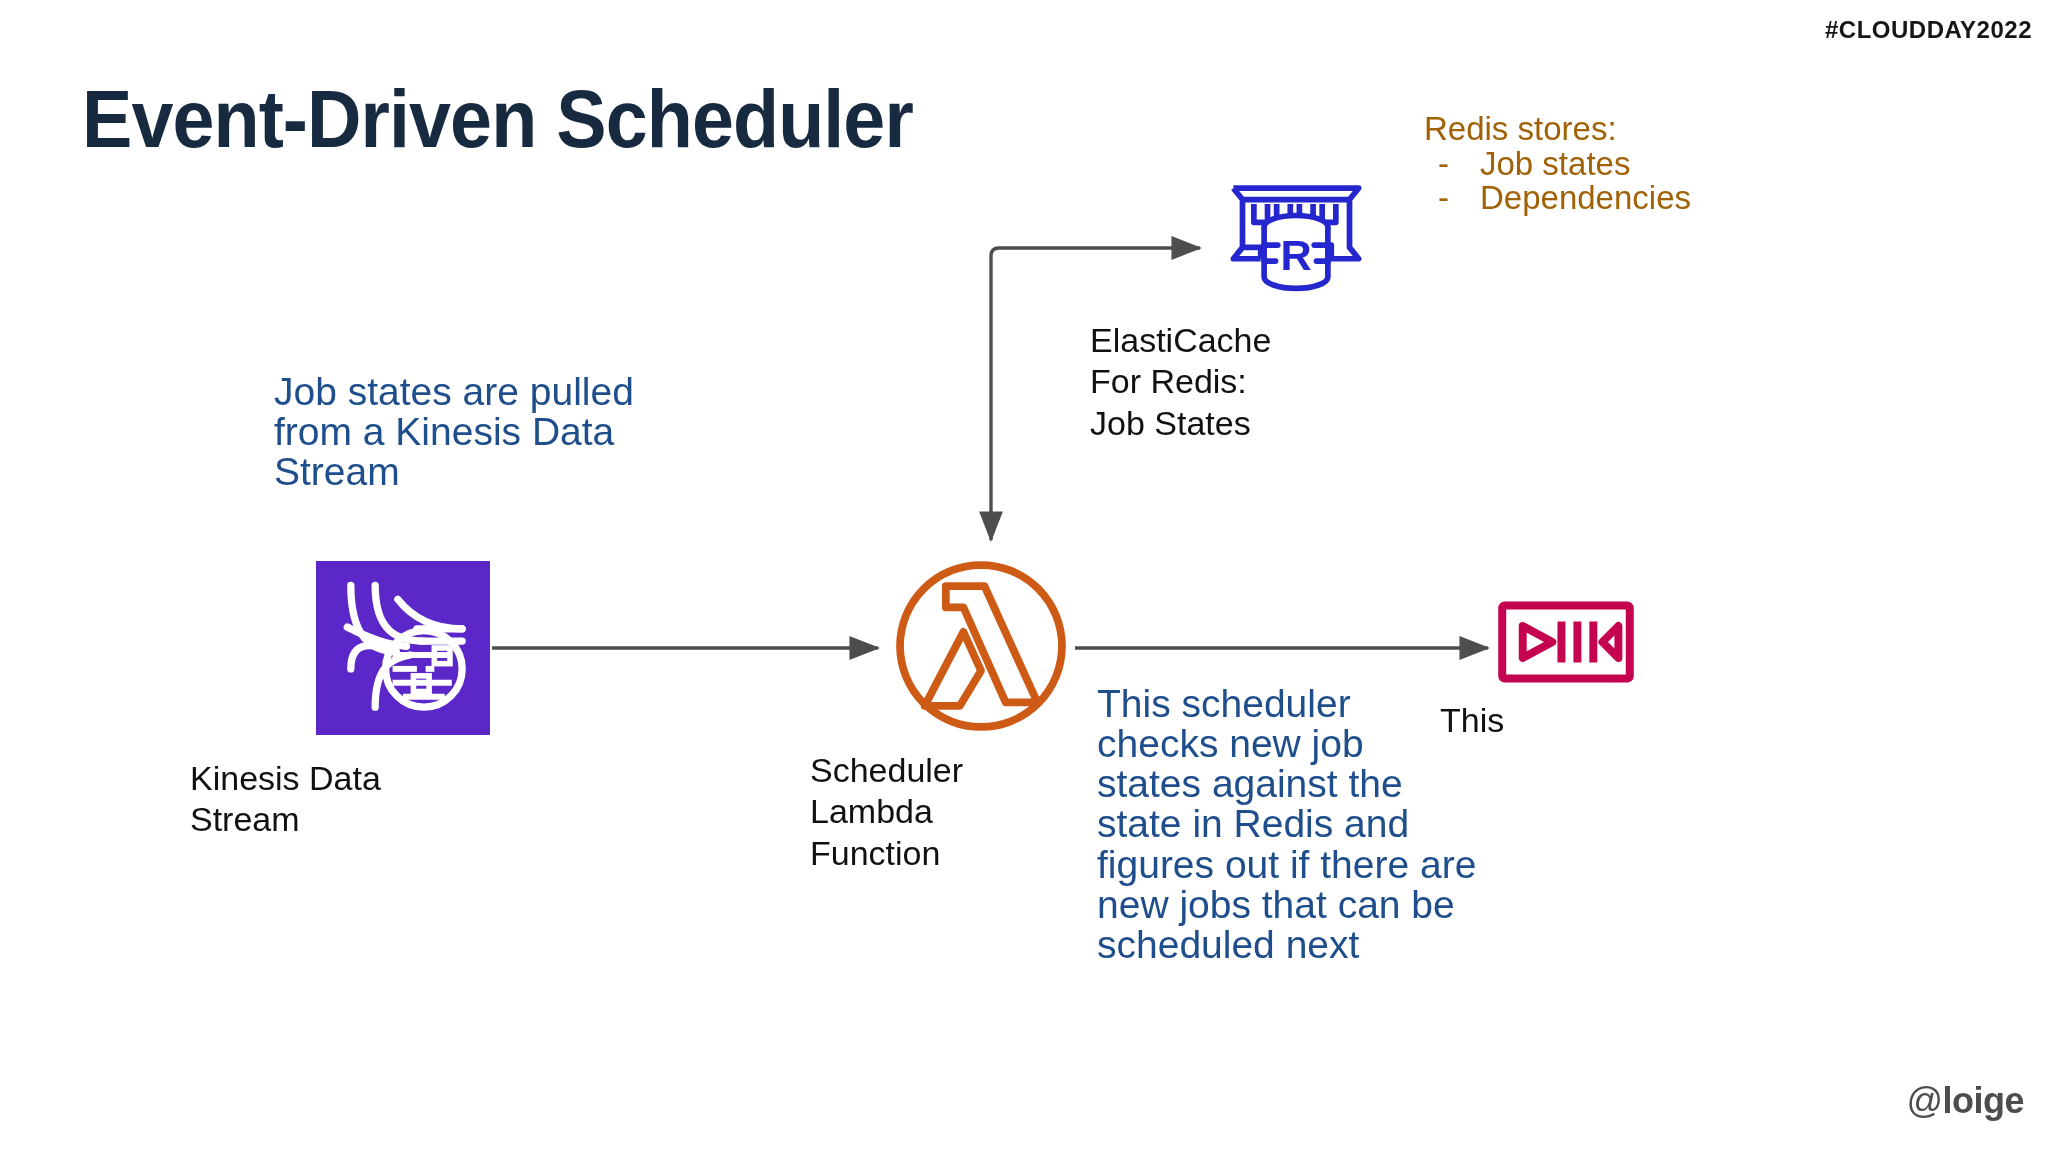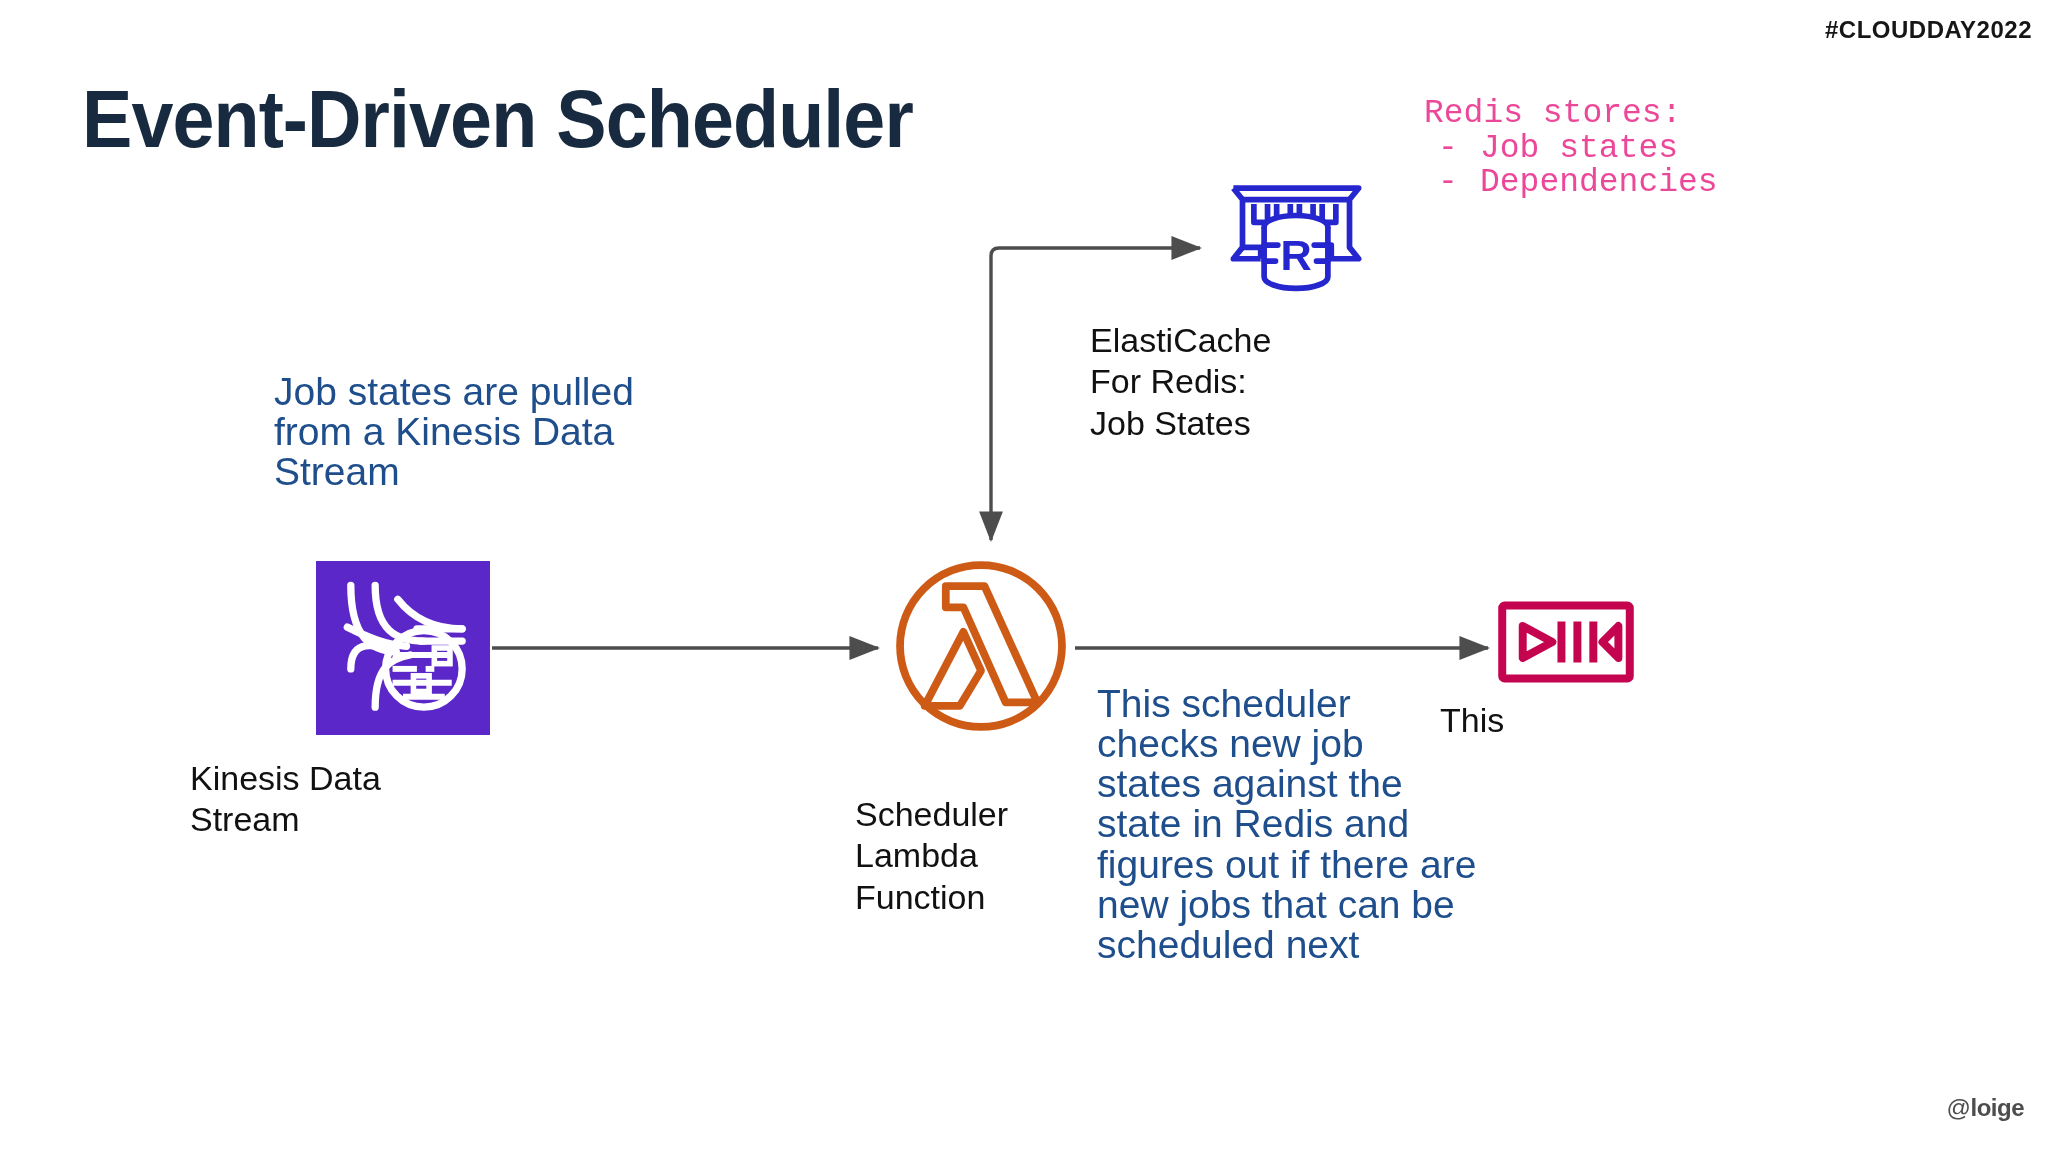--- a/index.html
+++ b/index.html
@@ -44,21 +44,21 @@
     transform: scaleX(0.92);
     transform-origin: left top;
     white-space: nowrap;
   }
   .handle {
     position: absolute;
     right: 24px;
     bottom: 28px;
     font-family: "Liberation Sans", sans-serif;
     font-weight: bold;
-    font-size: 24px;
+    font-size: 36px;
     color: #4d4d4d;
     letter-spacing: -0.5px;
   }
   .handle .at {
     font-weight: normal;
   }
 
   
   .annot {
     position: absolute;
@@ -67,23 +67,23 @@
     font-size: 39px;
     line-height: 1.03;
     white-space: pre-line;
   }
   .annot-left   { left: 274px;  top: 372px;  width: 360px; }
   .annot-center { left: 1097px; top: 676px;  width: 380px; margin-top: 8px; }
 
   .redis-note {
     position: absolute;
     left: 1424px;
-    top: 97px;
-    color: #ec4899;
-    font-family: Liberation Mono, monospace;
+    top: 112px;
+    color: #a16207;
+    font-family: Liberation Sans, sans-serif;
     font-size: 33px;
     line-height: 1.05;
   }
   .redis-note .bullet-row {
     display: flex;
     gap: 28px;
     padding-left: 14px;
   }
   .redis-note .dash { width: 14px; }
 
@@ -91,21 +91,21 @@
   .node-label {
     position: absolute;
     color: #111111;
     font-family: "Liberation Sans", sans-serif;
     font-size: 34px;
     line-height: 1.22;
     text-align: left;
     white-space: pre-line;
   }
   .label-kinesis { left: 190px;  top: 758px;  width: 290px; }
-  .label-lambda  { left: 855px;  top: 750px;  width: 250px; margin-top: 44px; }
+  .label-lambda  { left: 810px;  top: 750px;  width: 250px; }
   .label-redis   { left: 1090px; top: 320px;  width: 390px; }
   .label-queue   { left: 1440px; top: 700px;  width: 250px; }
 
   
   .wires {
     position: absolute;
     left: 0; top: 0;
     width: 2048px;
     height: 1150px;
   }

